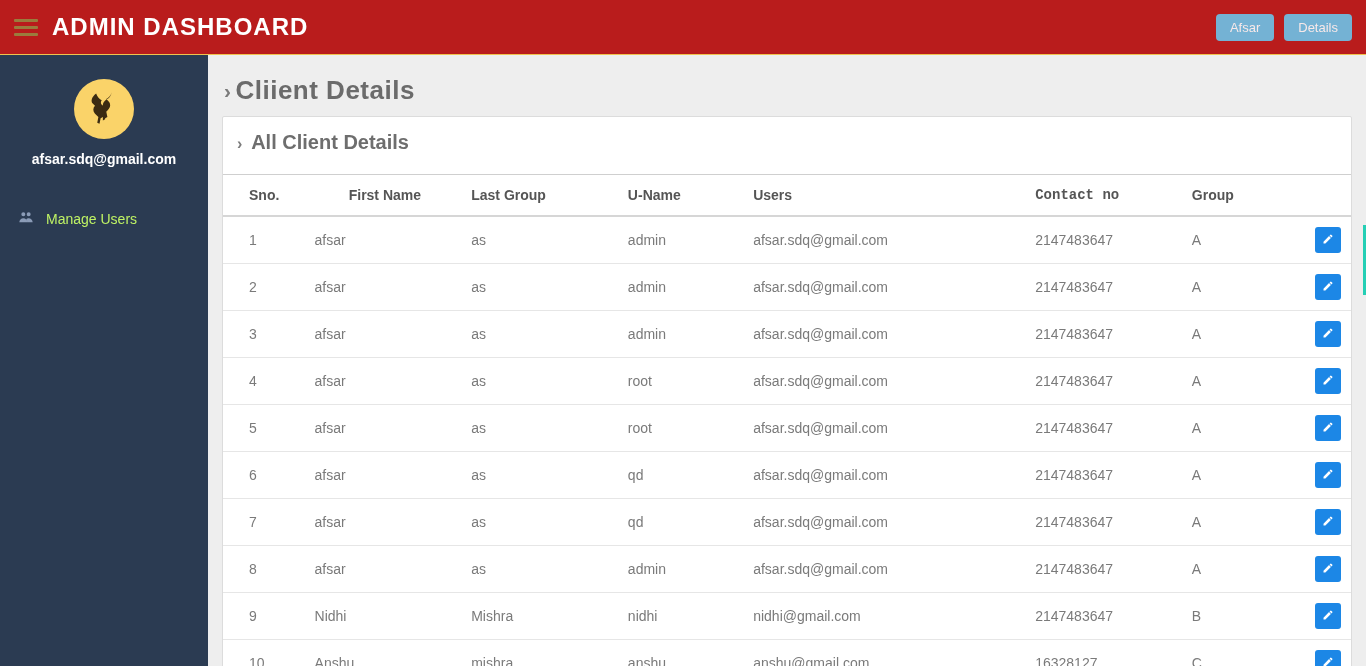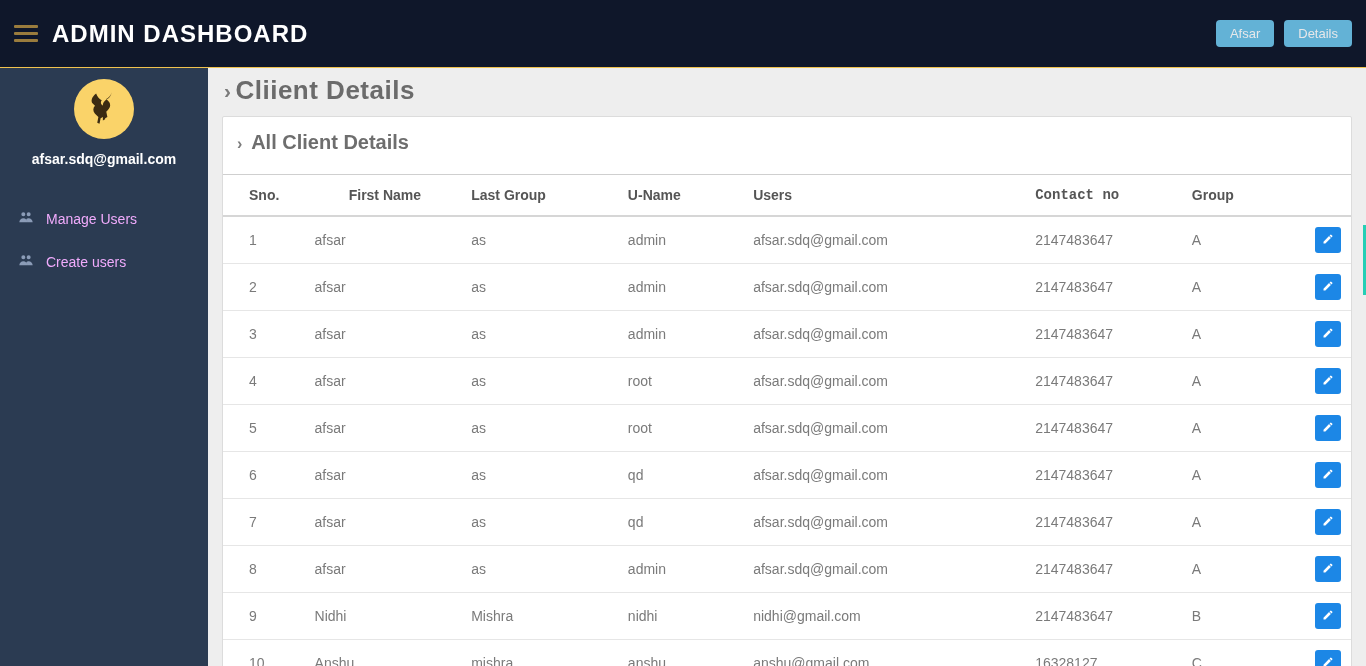--- a/index.html
+++ b/index.html
@@ -11,23 +11,23 @@
   }
   body {
     width: 1366px;
     height: 666px;
     overflow: hidden;
     position: relative;
   }
 
   
   .topbar {
-    background: #0f172a;
+    background: #b91c1c;
     border-bottom: 1px solid #f0c24e;
-    height: 68px;
+    height: 55px;
     display: flex;
     align-items: center;
     padding: 0 14px;
     position: relative;
     z-index: 3;
   }
   .hamburger {
     width: 24px;
     margin-right: 14px;
     cursor: pointer;
@@ -93,21 +93,21 @@
     font-weight: 600;
     font-size: 14px;
     word-break: break-all;
   }
   .nav { margin-top: 18px; }
   .nav-item {
     display: flex;
     align-items: center;
     gap: 12px;
     padding: 12px 18px;
-    color: #f0abfc;
+    color: #bef264;
     cursor: pointer;
     font-size: 14px;
   }
   .nav-icon {
     width: 16px; height: 16px;
     fill: #8b9cb7;
   }
 
   
   .main {
@@ -235,28 +235,20 @@
   </div>
   <nav class="nav">
     <div class="nav-item">
       <span>
         <svg class="nav-icon" viewBox="0 0 24 24">
             <path d="M8 11a3 3 0 100-6 3 3 0 000 6zm8 0a3 3 0 100-6 3 3 0 000 6zM2 20c0-3.3 2.7-6 6-6s6 2.7 6 6H2zm12 0c0-1.6-.6-3.1-1.6-4.2C13.5 14 14.7 14 16 14c3.3 0 6 2.7 6 6h-8z"></path>
           </svg>
       </span>
       <span>Manage Users</span>
     </div>
-    <div class="nav-item">
-      <span>
-        <svg class="nav-icon" viewBox="0 0 24 24">
-            <path d="M8 11a3 3 0 100-6 3 3 0 000 6zm8 0a3 3 0 100-6 3 3 0 000 6zM2 20c0-3.3 2.7-6 6-6s6 2.7 6 6H2zm12 0c0-1.6-.6-3.1-1.6-4.2C13.5 14 14.7 14 16 14c3.3 0 6 2.7 6 6h-8z"></path>
-          </svg>
-      </span>
-      <span>Create users</span>
-    </div>
   </nav>
 </aside>
 
 <main class="main">
   <div class="page-title">
     <span class="chev">›</span>
     <span>Cliient Details</span>
   </div>
 
   <section class="panel">

